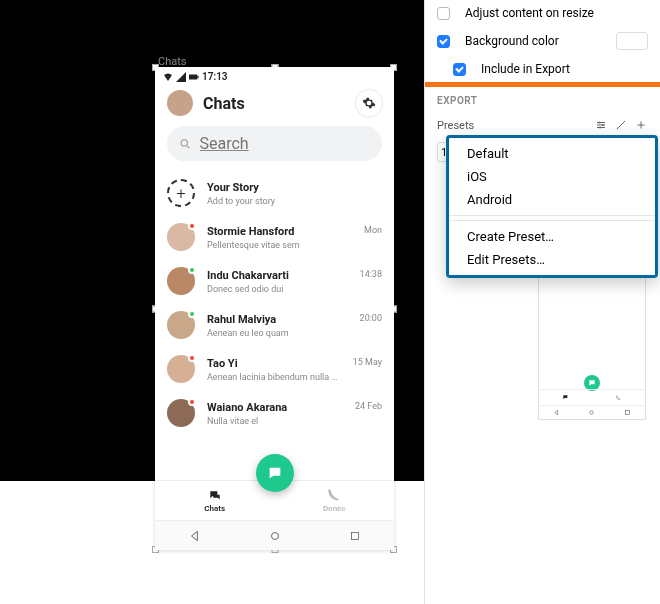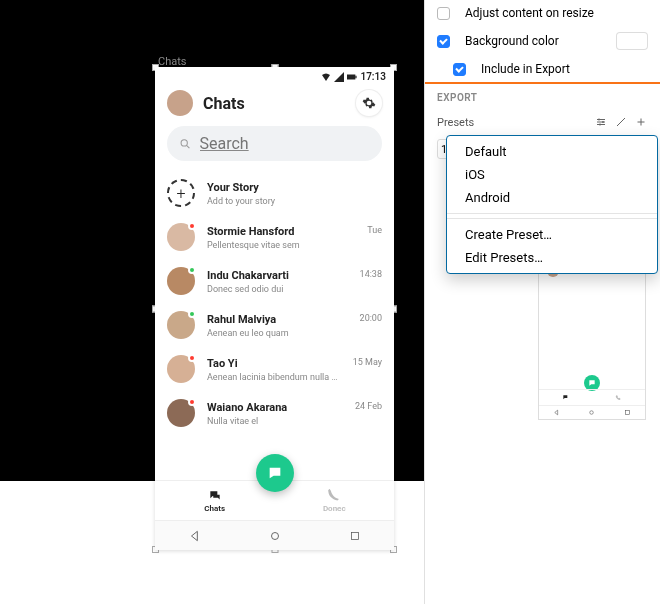--- a/index.html
+++ b/index.html
@@ -25,21 +25,21 @@
   width: 100%; height: 100%;
   background: #fff;
   box-shadow: 0 1px 4px rgba(0,0,0,0.15);
   position: relative;
   overflow: hidden;
   font-size: 11px;
   color: #222;
 }
 
 
-.statusbar { display: flex; justify-content: flex-end; align-items: center; gap: 3px; padding: 4px 8px 0; font-size: 10px; font-weight: 600; }
+.statusbar { display: flex; justify-content: flex-start; align-items: center; gap: 3px; padding: 4px 8px 0; font-size: 10px; font-weight: 600; }
 .statusbar svg { width: 10px; height: 10px; display: block; }
 
 
 .app-header { display: flex; align-items: center; gap: 10px; padding: 8px 12px 10px; }
 .avatar { width: 26px; height: 26px; border-radius: 50%; background: #c7a28a; flex-shrink: 0; }
 .app-title { font-size: 16px; font-weight: 700; flex: 1; }
 .gear-btn { width: 26px; height: 26px; border-radius: 50%; background: #fff; box-shadow: 0 0 0 1px #eee, 0 1px 3px rgba(0,0,0,.1); display: flex; align-items: center; justify-content: center; }
 
 
 .search { margin: 0 12px 10px; background: #f0f2f4; border-radius: 18px; display: flex; align-items: center; gap: 8px; padding: 8px 12px; }
@@ -71,28 +71,28 @@
 .navbar { position: absolute; bottom: 0; left: 0; right: 0; height: 30px; display: flex; justify-content: space-around; align-items: center; background: #fafafa; border-top: 1px solid #eee; }
 
 
 .inspector { position: absolute; right: 0; top: 0; width: 236px; height: 604px; border-left: 1px solid #e0e0e0; background: #fff; font-size: 12px; }
 .ins-row { display: flex; align-items: center; gap: 15px; padding: 6px 12px; }
 .ins-row.sub { padding-left: 28px; }
 .chk { width: 13px; height: 13px; border: 1px solid #b9b9b9; border-radius: 3px; background: #fff; flex-shrink: 0; position: relative; }
 .chk.checked { background: #1f7cff; border-color: #1f7cff; }
 .chk.checked::after { content: ""; position: absolute; left: 2px; top: 2px; width: 5px; height: 3px; border-left: 2px solid #fff; border-bottom: 2px solid #fff; transform: rotate(-45deg); }
 .swatch { width: 32px; height: 18px; border-radius: 4px; background: #fff; box-shadow: inset 0 0 0 1px #ddd; margin-left: auto; }
-.section-head { padding: 8px 12px; font-size: 10px; font-weight: 600; color: #888; letter-spacing: .5px; border-top: 2px solid #f97316; }
+.section-head { padding: 8px 12px; font-size: 10px; font-weight: 600; color: #888; letter-spacing: .5px; border-top: 5px solid #f97316; }
 .presets-row { display: flex; align-items: center; padding: 4px 12px; gap: 6px; }
 .presets-label { font-size: 11px; color: #555; flex: 1; }
 .mini-icon { width: 14px; height: 14px; display:flex; align-items:center; justify-content:center; border-radius: 3px; }
 .scale-input { width: 30px; height: 20px; border: 1px solid #ddd; border-radius: 3px; font-size: 11px; padding: 0 3px; margin: 6px 12px; }
 
 
-.menu { position: absolute; left: 446px; top: 135px; width: 212px; background: #fff; border: 1px solid #0369a1; border-radius: 4px; box-shadow: 0 6px 16px rgba(0,0,0,.2); padding: 4px 0; font-size: 13px; }
+.menu { position: absolute; left: 446px; top: 135px; width: 212px; background: #fff; border: 3px solid #0369a1; border-radius: 4px; box-shadow: 0 6px 16px rgba(0,0,0,.2); padding: 4px 0; font-size: 13px; }
 .menu-item { padding: 4px 18px; }
 .menu-sep { height: 1px; background: #e4e4e4; margin: 4px 0; }
 
 
 .preview { position: absolute; right: 14px; top: 184px; width: 108px; height: 236px; border: 1px solid #ddd; background: #fff; display:flex; flex-direction: column; padding:8px; font-size: 6px; overflow:hidden; }
 .pv-row { display:flex; align-items:center; gap:5px; margin-bottom:6px; }
 .pv-av { width:12px; height:12px; border-radius:50%; background:#c7a28a; }
 .pv-av.g { background:#a0826d; }
 .pv-name { font-weight:700; }
 .pv-fab { position:absolute; left:50%; bottom:28px; transform:translateX(-50%); width:16px; height:16px; border-radius:50%; background:#1dc98d; display:flex;align-items:center;justify-content:center;}
@@ -161,21 +161,21 @@
 
       <div class="list" id="chat-list">
           <div class="row">
     <div class="row-avatar" style="background:#d9b9a3">
       <div class="dot red"></div>
     </div>
     <div class="row-text">
       <div class="row-name">Stormie Hansford</div>
       <div class="row-sub">Pellentesque vitae sem</div>
     </div>
-    <div class="row-time">Tue</div>
+    <div class="row-time">Mon</div>
   </div>
           <div class="row">
     <div class="row-avatar" style="background:#b88964">
       <div class="dot green"></div>
     </div>
     <div class="row-text">
       <div class="row-name">Indu Chakarvarti</div>
       <div class="row-sub">Donec sed odio dui</div>
     </div>
     <div class="row-time">14:38</div>

